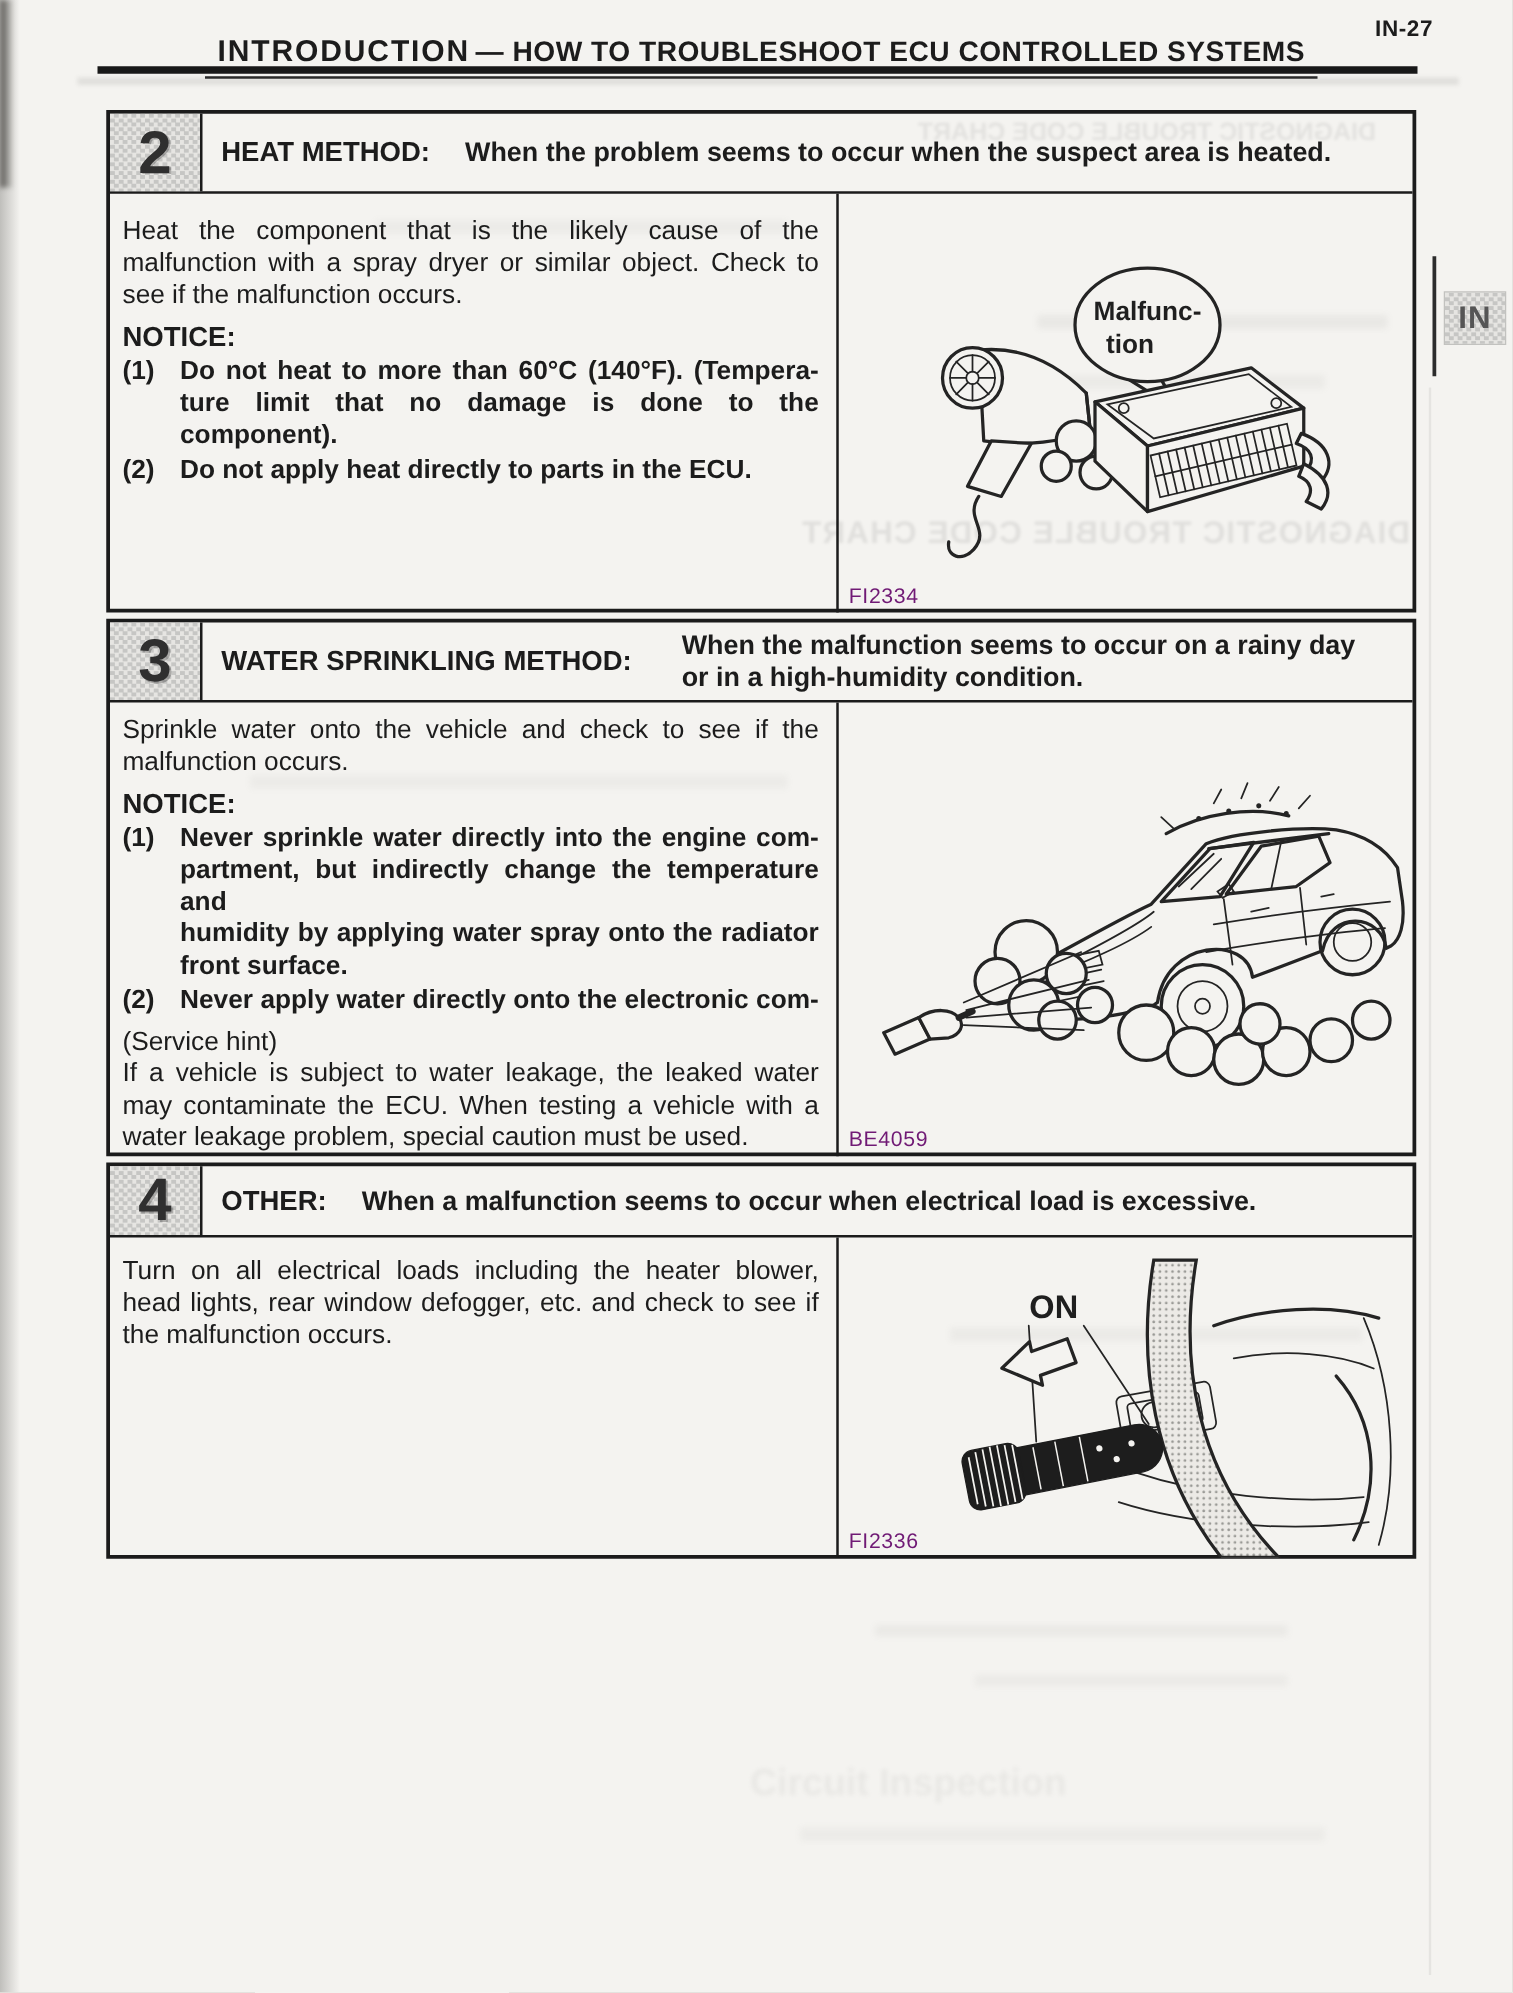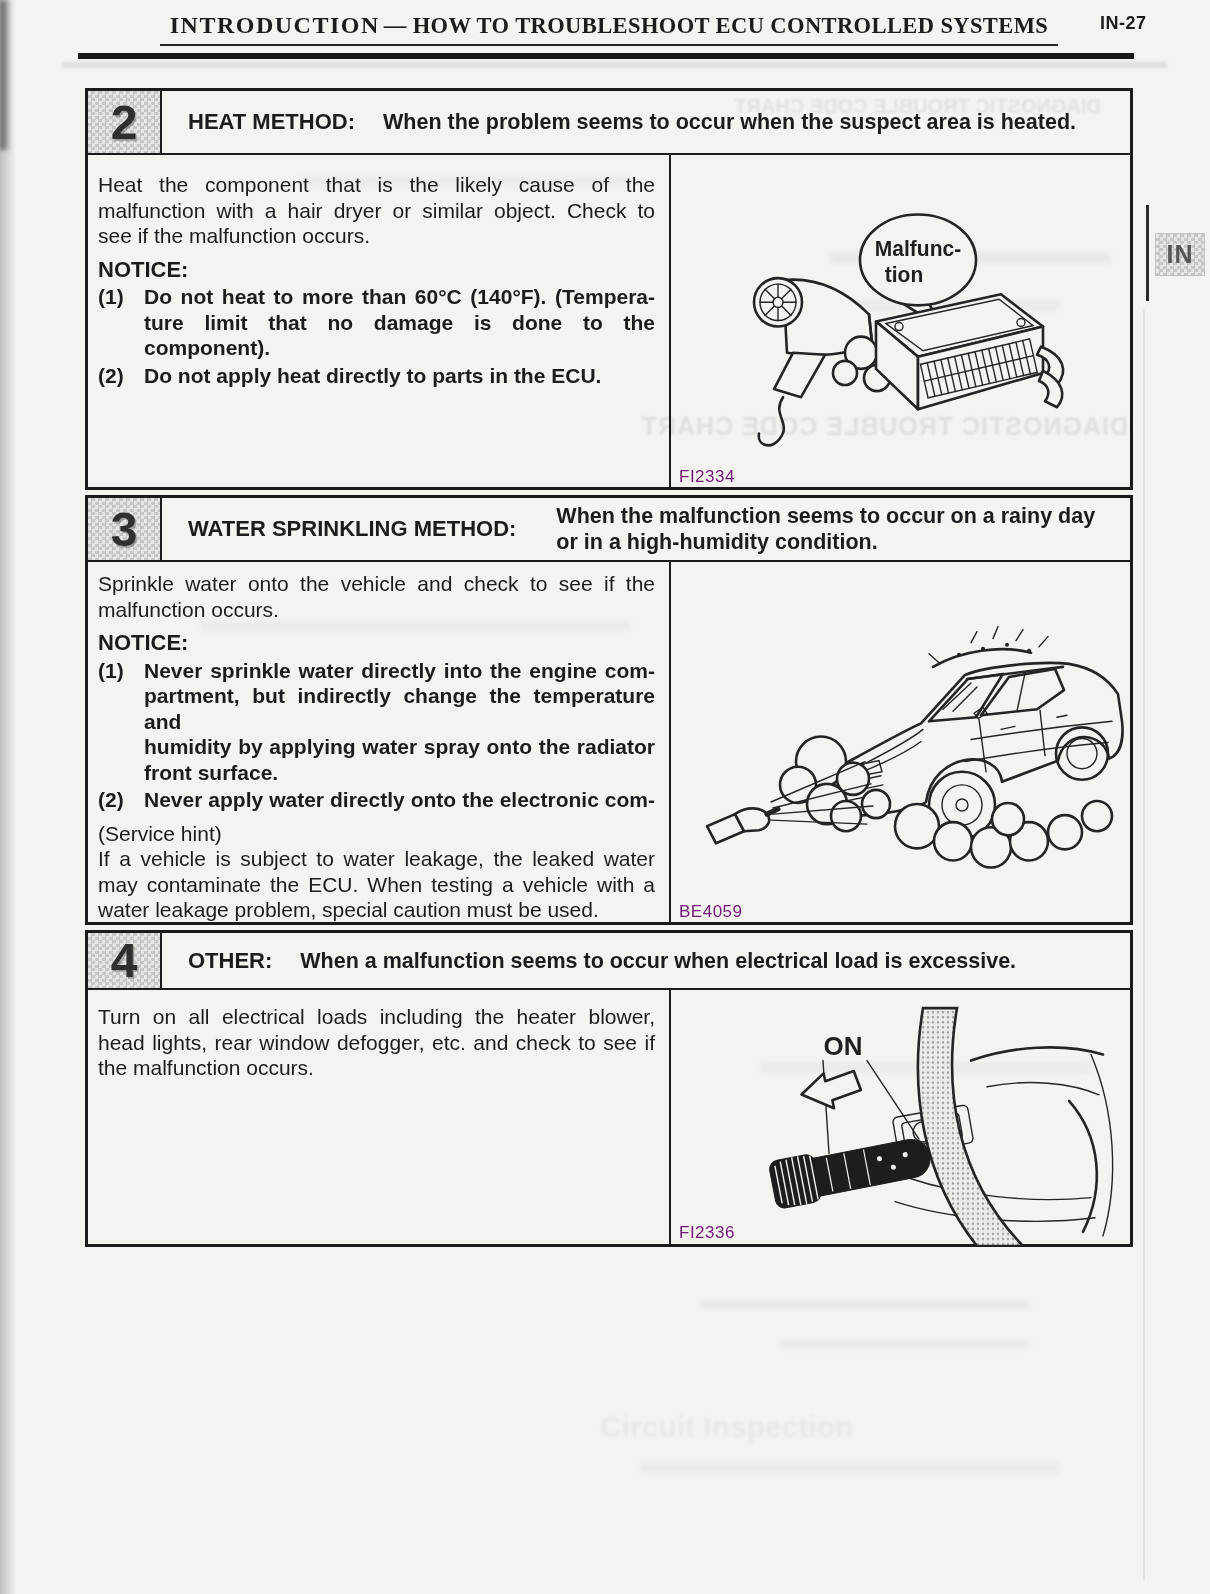--- a/index.html
+++ b/index.html
@@ -1,21 +1,21 @@
 <!DOCTYPE html>
 <html><head>
 <meta charset="utf-8">
 <style>
   html,body{margin:0;padding:0;background:#d8d6d2;}
   #page{position:relative;width:1210px;height:1594px;background:#f4f3f0;
     font-family:"Liberation Sans",sans-serif;color:#1c1c1c;overflow:hidden;}
   .checker{background-image:conic-gradient(#c6c6c4 25%,#e6e5e2 0 50%,#c6c6c4 0 75%,#e6e5e2 0);
     background-size:7px 7px;}
   
-  .hdr-line{position:absolute;top:12px;left:85px;width:1048px;text-align:center;white-space:nowrap;font-family:Liberation Serif, serif;}
+  .hdr-line{position:absolute;top:28px;left:85px;width:1048px;text-align:center;white-space:nowrap;}
   .hdr-inner{display:inline-block;border-bottom:2px solid #242424;padding:0 10px 5px 10px;}
   .hdr-section{font-size:24px;font-weight:bold;letter-spacing:1.5px;}
   .hdr-title{font-size:22.5px;font-weight:bold;letter-spacing:0.4px;}
   .page-num{position:absolute;top:13px;left:1100px;font-size:18px;font-weight:bold;letter-spacing:0.5px;}
   .rule{position:absolute;top:53px;left:78px;width:1056px;height:6px;background:#181818;}
   .rule-ghost{position:absolute;top:62px;left:62px;width:1105px;height:6px;background:#6a6a66;
     opacity:.14;filter:blur(1.5px);}
   
   .side-tab{position:absolute;left:1155px;top:233px;width:48px;height:41px;display:flex;
     align-items:center;justify-content:center;font-size:25px;font-weight:bold;color:#555;
@@ -26,21 +26,21 @@
   .edge-left-top{position:absolute;left:0;top:0;width:11px;height:150px;
     background:linear-gradient(to right,#55534f,transparent);filter:blur(2px);}
   .edge-right-ghost{position:absolute;left:1143px;top:310px;width:2px;height:1270px;
     background:rgba(0,0,0,.06);}
   
   .section{position:absolute;left:85px;width:1048px;border:3px solid #1b1b1b;box-sizing:border-box;}
   .sec-header{display:flex;align-items:stretch;border-bottom:2px solid #1b1b1b;}
   .tile{width:72px;flex:none;border-right:2px solid #1b1b1b;display:flex;align-items:center;
     justify-content:center;font-size:48px;font-weight:bold;color:#2f2f2f;
     text-shadow:1.5px 1.5px 0 rgba(0,0,0,.25);}
-  .hdr-text{display:flex;align-items:center;gap:28px;padding-left:26px;}
+  .hdr-text{display:flex;align-items:center;gap:28px;padding-left:15px;}
   .method{font-weight:bold;font-size:22px;white-space:nowrap;}
   .cond{font-weight:bold;font-size:21.5px;line-height:26px;}
   .sec-body{display:flex;align-items:stretch;}
   .text-col{width:581px;flex:none;box-sizing:border-box;padding:17px 14px 0 10px;
     font-size:21px;line-height:25.5px;}
   .fig-col{flex:1;border-left:2px solid #1b1b1b;position:relative;}
   .fig-col svg{position:absolute;inset:0;width:100%;height:100%;}
   .fig-code{position:absolute;left:8px;bottom:3px;font-size:17px;color:#701a75;letter-spacing:0.5px;}
   .jline{text-align:justify;text-align-last:justify;}
   .lline{text-align:left;}
@@ -98,21 +98,21 @@
     <div class="sec-header" style="height:62px;">
       <div class="tile checker">2</div>
       <div class="hdr-text">
         <span class="method">HEAT METHOD:</span>
         <span class="cond">When the problem seems to occur when the suspect area is heated.</span>
       </div>
     </div>
     <div class="sec-body" style="height:335px;">
       <div class="text-col">
         <div class="jline">Heat the component that is the likely cause of the</div>
-        <div class="jline">malfunction with a hair dryer or similar object. Check to</div>
+        <div class="jline">malfunction with a spray dryer or similar object. Check to</div>
         <div class="lline">see if the malfunction occurs.</div>
         <div class="notice-label">NOTICE:</div>
         <div class="notice-item">
           <div class="n-num">(1)</div>
           <div class="n-body">
             <div class="jline">Do not heat to more than 60°C (140°F). (Tempera-</div>
             <div class="jline">ture limit that no damage is done to the component).</div>
           </div>
         </div>
         <div class="notice-item">

